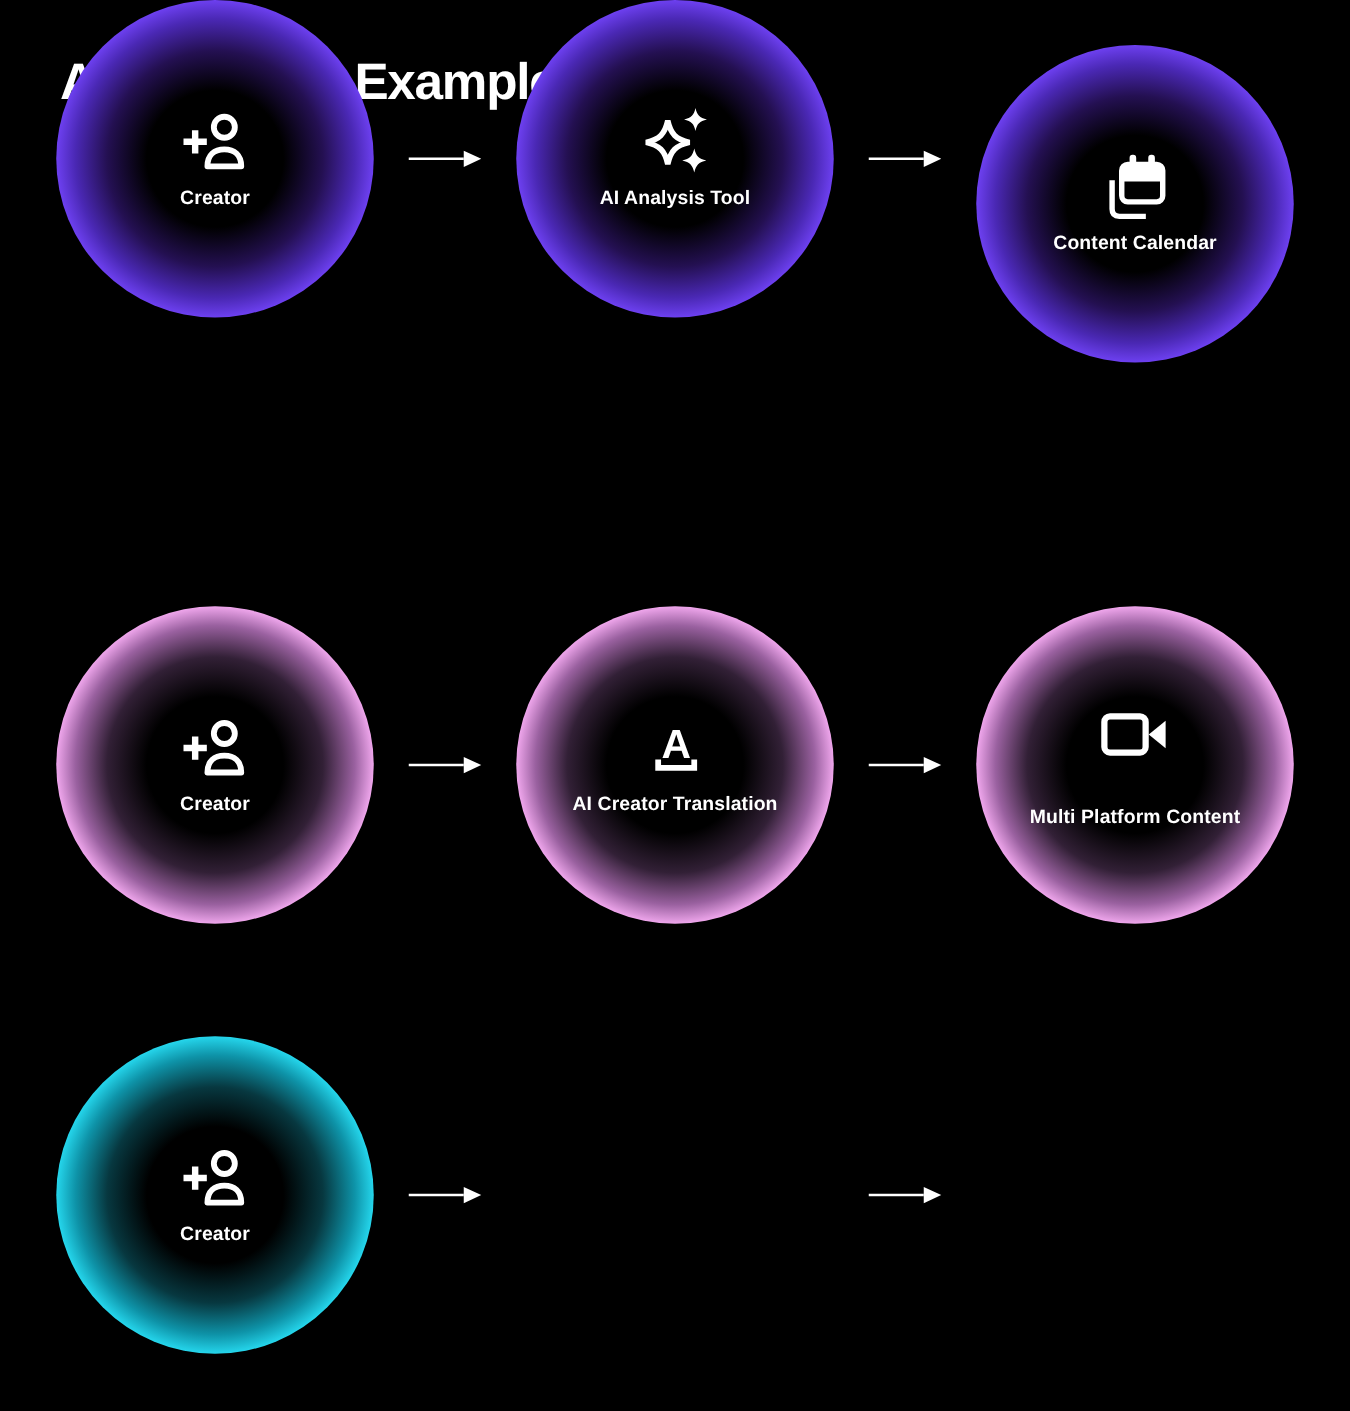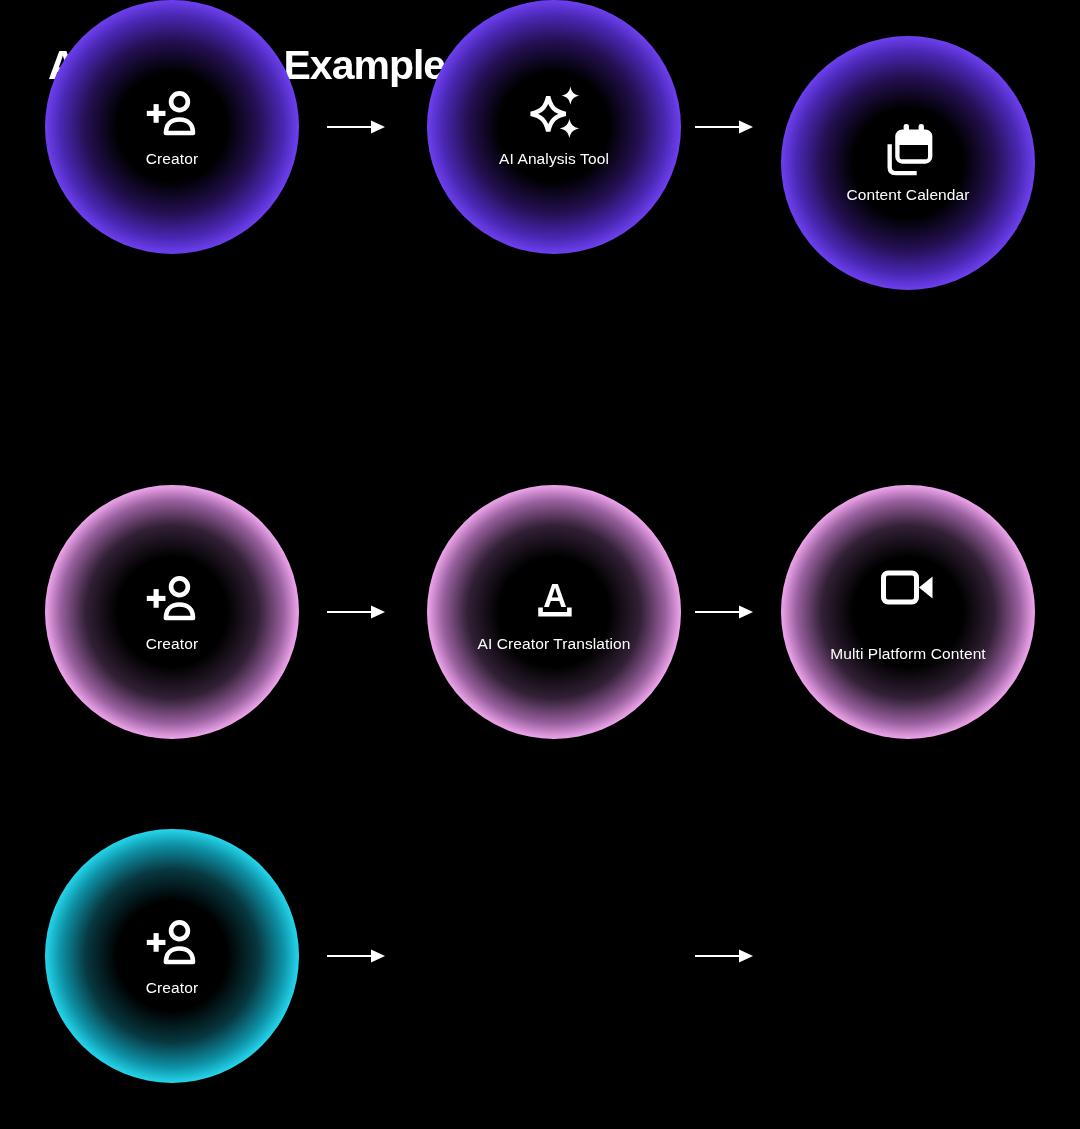--- a/index.html
+++ b/index.html
@@ -13,24 +13,24 @@
   .page-title{
     position:absolute;left:48px;top:42px;
     font-size:41px;font-weight:bold;letter-spacing:-1px;
     color:#fff;margin:0;
   }
   .wf-row{position:absolute;left:0;width:1080px;height:254px;}.row-2{top:485px}.row-3{top:829px}
   .node{
     position:absolute;top:0;width:254px;height:254px;border-radius:50%;
     display:flex;flex-direction:column;align-items:center;justify-content:center;
   }
-  .col-1{left:45px}.col-2{left:427px}.col-3{left:781px}
+  .col-1{left:45px}.col-2{left:413px}.col-3{left:781px}
   .node .icon{height:52px;display:flex;align-items:center;justify-content:center;}
   .node .label{
-    margin-top:12px;color:#fff;font-size:15.5px;font-weight:normal;
+    margin-top:12px;color:#fff;font-size:15.5px;font-weight:bold;
     letter-spacing:0.1px;white-space:nowrap;text-align:center;
   }
   .flow-arrow{
     position:absolute;width:60px;height:18px;top:118px;
     display:flex;align-items:center;justify-content:center;
   }
   .gap-1{left:326px}.gap-2{left:694px}
   svg{display:block}
 </style>
 </head>

